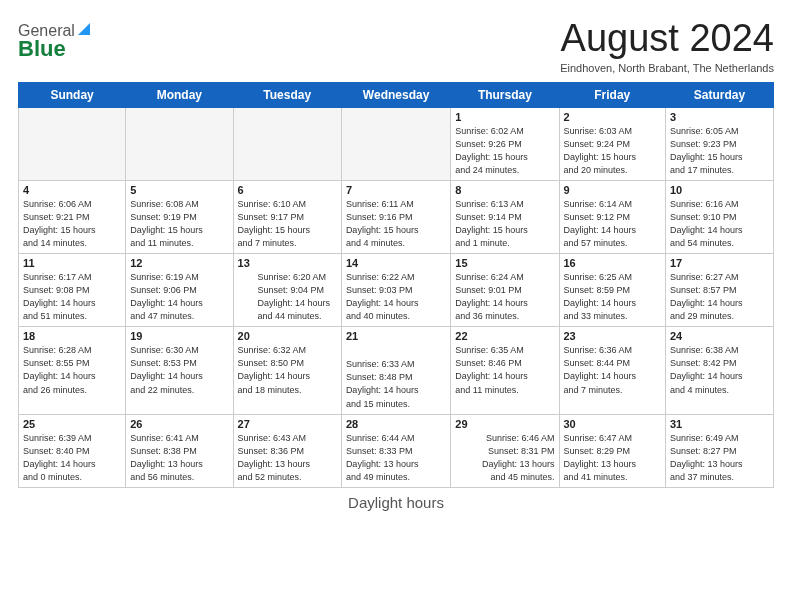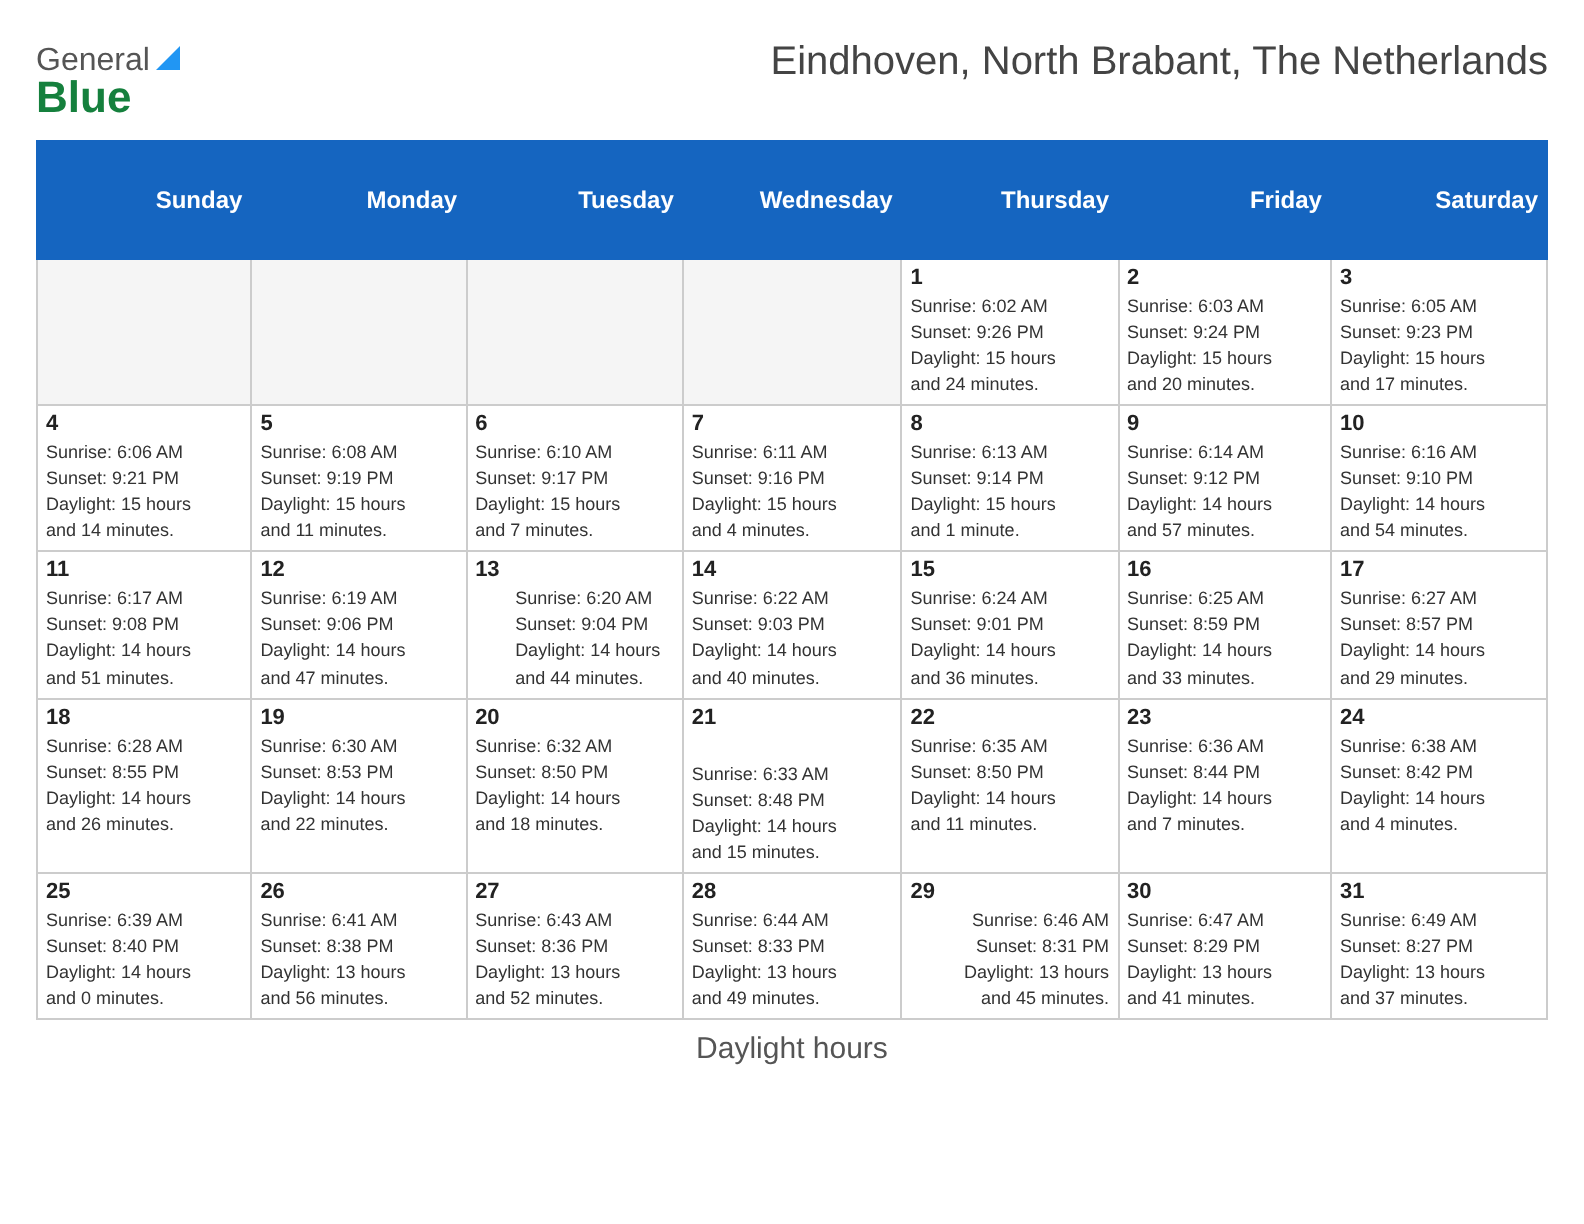--- a/index.html
+++ b/index.html
@@ -35,36 +35,36 @@
     .title-block {
       text-align: right;
     }
     .month-title {
       font-size: 38px;
       font-weight: normal;
       color: #222;
       line-height: 1.1;
     }
     .location-title {
-      font-size: 20px;
+      font-size: 11px;
       color: #444;
       margin-top: 2px;
     }
     .calendar {
       width: 100%;
       border-collapse: collapse;
       margin-top: 8px;
     }
     .calendar th {
       background: #1565c0;
       color: #fff;
       font-size: 12px;
       font-weight: bold;
-      padding: 22px 4px;
-      text-align: right;
+      padding: 5px 4px;
+      text-align: center;
       border: 1px solid #1565c0;
     }
     .calendar td {
       vertical-align: top;
       border: 1px solid #ccc;
       padding: 3px 4px;
       width: 113px;
       min-height: 78px;
       font-size: 9.5px;
       color: #222;
@@ -105,20 +105,21 @@
     <div class="logo">
       <div class="logo-row">
         <span class="logo-general">General</span>
         <svg width="16" height="16" viewBox="0 0 16 16" style="margin-left:1px;margin-top:-4px;">
           <polygon points="2,14 14,2 14,14" fill="#2196f3"></polygon>
         </svg>
       </div>
       <span class="logo-blue" style="font-size:22px;font-weight:bold;color:#15803d;margin-top:-4px;">Blue</span>
     </div>
     <div class="title-block">
+      <div class="month-title">August 2024</div>
       <div class="location-title">Eindhoven, North Brabant, The Netherlands</div>
     </div>
   </div>
 
   <table class="calendar">
     <thead>
       <tr>
       <th>Sunday</th>
           <th>Monday</th>
           <th>Tuesday</th>
@@ -283,21 +284,21 @@
           <td>
             <span class="day-number">21</span>
             <div class="day-info" style="white-space: pre-line; margin-top: 16px;">Sunrise: 6:33 AM
 Sunset: 8:48 PM
 Daylight: 14 hours
 and 15 minutes.</div>
           </td>
           <td>
             <span class="day-number">22</span>
             <div class="day-info" style="white-space: pre-line;">Sunrise: 6:35 AM
-Sunset: 8:50 PM
+Sunset: 8:46 PM
 Daylight: 14 hours
 and 11 minutes.</div>
           </td>
           <td>
             <span class="day-number">23</span>
             <div class="day-info" style="white-space: pre-line;">Sunrise: 6:36 AM
 Sunset: 8:44 PM
 Daylight: 14 hours
 and 7 minutes.</div>
           </td>

